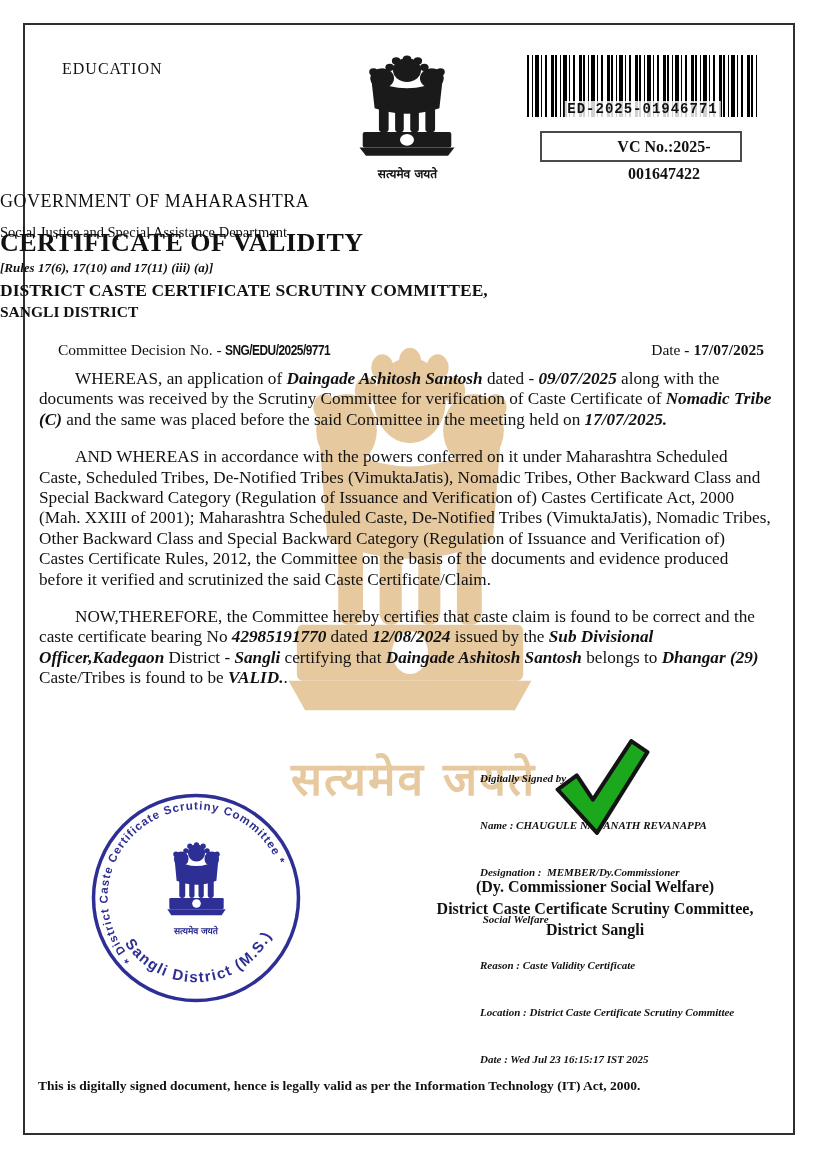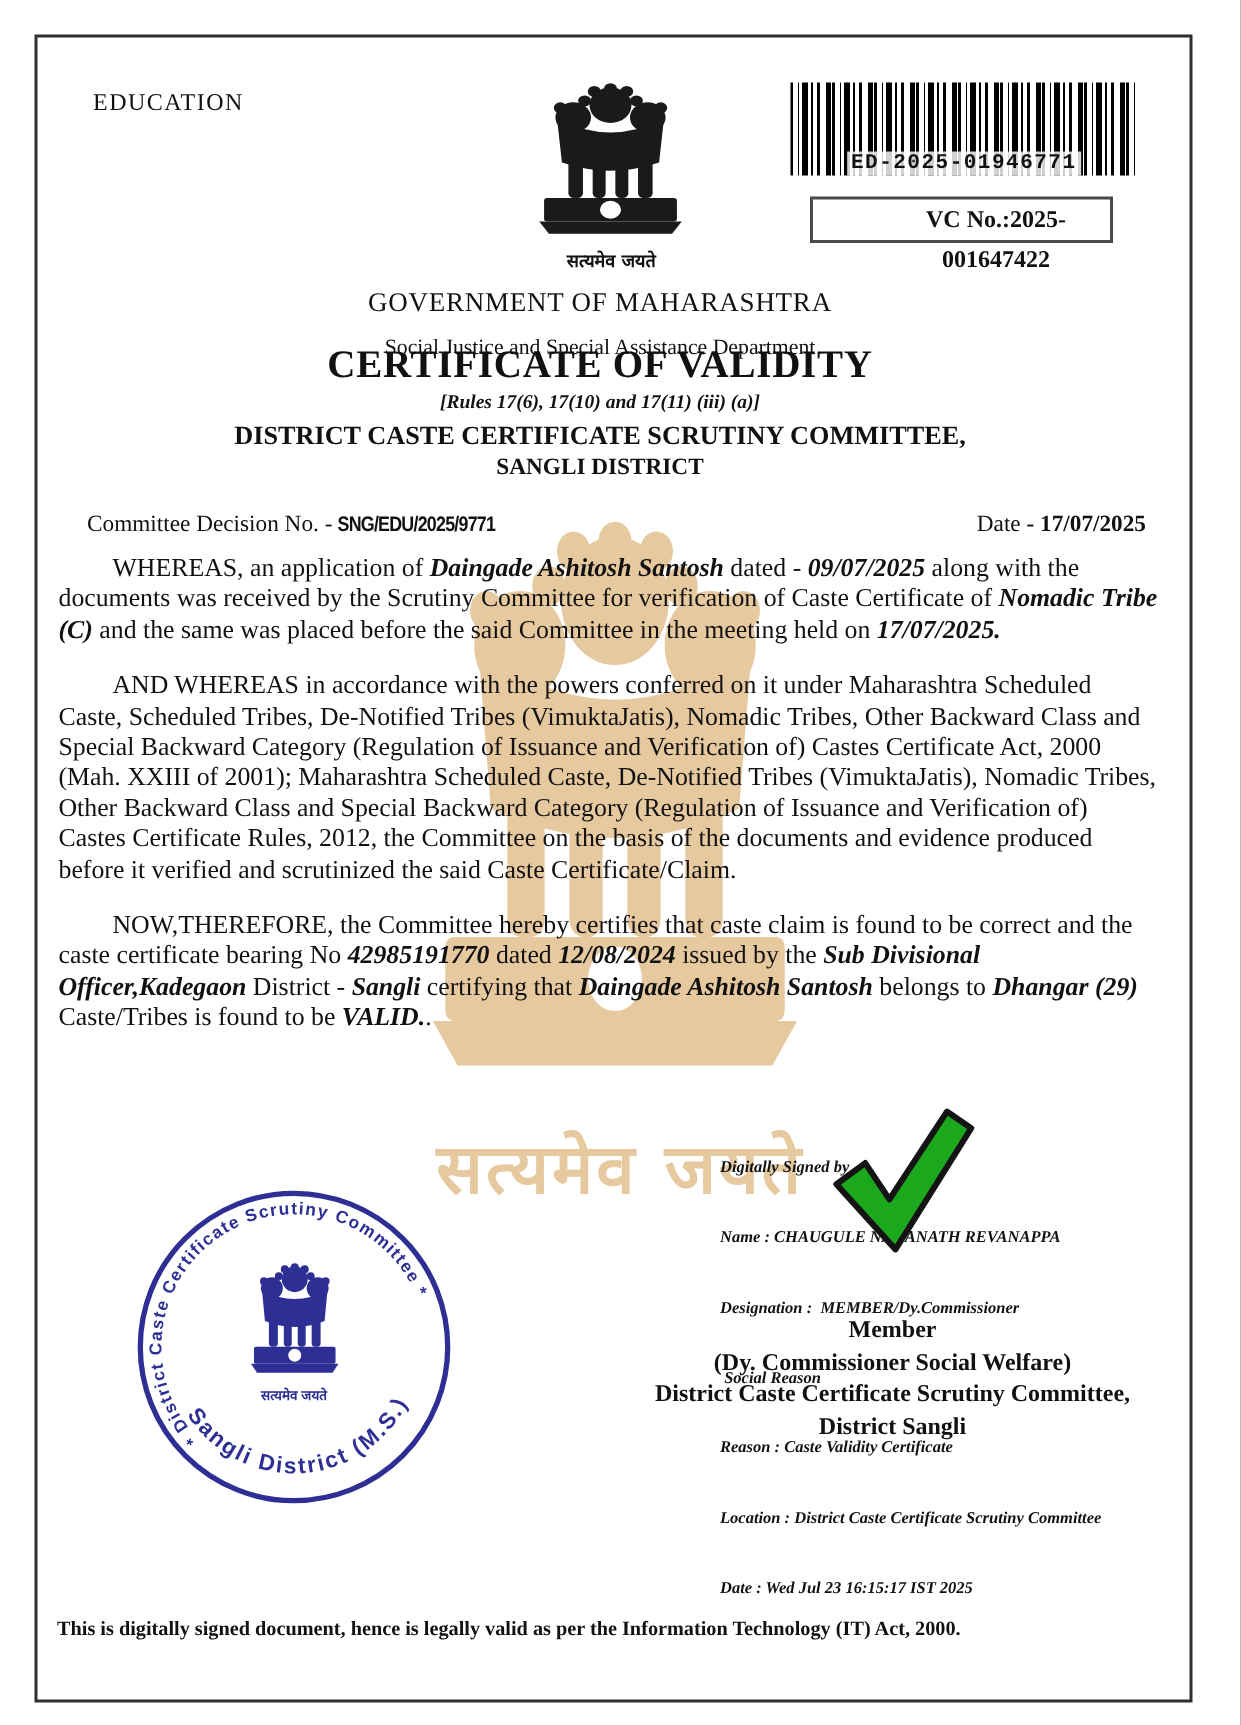--- a/index.html
+++ b/index.html
@@ -25,21 +25,21 @@
   .barcode{left:527px;top:55px;width:231px;height:62px;
     background-image:repeating-linear-gradient(90deg,#000 0 2px,#fff 2px 5px,#000 5px 6px,
       #fff 6px 8px,#000 8px 12px,#fff 12px 14px,#000 14px 15px,#fff 15px 18px,
       #000 18px 20px,#fff 20px 24px,#000 24px 27px,#fff 27px 28px);}
   .barcode-label{position:absolute;left:50%;bottom:0;transform:translateX(-50%);
     font-family:"Liberation Mono",monospace;font-weight:bold;font-size:14px;white-space:nowrap;
     background:rgba(255,255,255,.82);padding:0 3px;letter-spacing:1px;}
   .vc-box{left:540px;top:131px;width:202px;height:31px;border:2px solid #4a4a4a;
     box-sizing:border-box;text-align:center;line-height:27px;font-weight:bold;font-size:16px;padding-left:46px;}
 
-  .hline{left:0;width:800px;text-align:center;}
+  .hline{left:0;width:800px;text-align:left;}
   .gov{top:191px;font-size:18px;letter-spacing:.5px;}
   .dept{top:212px;font-size:14.5px;margin-top:12px;}
   .title{top:228px;font-size:26px;font-weight:bold;letter-spacing:.5px;}
   .rules{top:260px;font-size:13px;font-weight:bold;font-style:italic;}
   .committee{top:280px;font-size:17.5px;font-weight:bold;}
   .district{top:303px;font-size:15.5px;font-weight:bold;}
 
   .decision-row{left:58px;top:341px;width:706px;display:flex;justify-content:space-between;
     font-size:15.5px;gap:28px;}
   .condensed{display:inline-block;font-family:"Liberation Sans",sans-serif;font-weight:bold;
@@ -138,32 +138,31 @@
   <div class="z bodytext">
     <p><span>WHEREAS, an application of </span><span class="bi">Daingade Ashitosh Santosh</span><span> dated - </span><span class="bi">09/07/2025</span><span> along with the documents was received by the Scrutiny Committee for verification of Caste Certificate of </span><span class="bi">Nomadic Tribe (C)</span><span> and the same was placed before the said Committee in the meeting held on </span><span class="bi">17/07/2025.</span></p>
     <p><span>AND WHEREAS in accordance with the powers conferred on it under Maharashtra Scheduled Caste, Scheduled Tribes, De-Notified Tribes (VimuktaJatis), Nomadic Tribes, Other Backward Class and Special Backward Category (Regulation of Issuance and Verification of) Castes Certificate Act, 2000 (Mah. XXIII of 2001); Maharashtra Scheduled Caste, De-Notified Tribes (VimuktaJatis), Nomadic Tribes, Other Backward Class and Special Backward Category (Regulation of Issuance and Verification of) Castes Certificate Rules, 2012, the Committee on the basis of the documents and evidence produced before it verified and scrutinized the said Caste Certificate/Claim.</span></p>
     <p><span>NOW,THEREFORE, the Committee hereby certifies that caste claim is found to be correct and the caste certificate bearing No </span><span class="bi">42985191770</span><span> dated </span><span class="bi">12/08/2024</span><span> issued by the </span><span class="bi">Sub Divisional Officer,Kadegaon</span><span> District - </span><span class="bi">Sangli</span><span> certifying that </span><span class="bi">Daingade Ashitosh Santosh</span><span> belongs to </span><span class="bi">Dhangar (29)</span><span>  Caste/Tribes is found to be </span><span class="bi">VALID.</span><span>.</span></p>
   </div>
 
   <div class="z sign-block">
     <div>Digitally Signed by</div>
     <div>Name : CHAUGULE NAGANATH REVANAPPA</div>
     <div>Designation :  MEMBER/Dy.Commissioner</div>
-    <div> Social Reason</div>
+    <div> Social Welfare</div>
     <div>Reason : Caste Validity Certificate</div>
     <div>Location : District Caste Certificate Scrutiny Committee</div>
     <div>Date : Wed Jul 23 16:15:17 IST 2025</div>
   </div>
 
   <svg class="z check" viewBox="0 0 110 105">
     <path d="M14 54 L33 40 L49 64 L87 6 L103 17 L53 97 Z" fill="#1ca81c" stroke="#141414" stroke-width="4" stroke-linejoin="round"></path>
   </svg>
 
   <div class="z member-block">
-    <div>Member</div>
     <div>(Dy. Commissioner Social Welfare)</div>
     <div>District Caste Certificate Scrutiny Committee,</div>
     <div>District Sangli</div>
   </div>
 
   <svg class="z seal" viewBox="0 0 215 215">
     <defs>
       <path id="sealTopArc" d="M45.3,169.7 A88,88 0 1 1 169.7,169.7" fill="none"></path>
       <path id="sealBottomArc" d="M28.6,136.2 A84,84 0 0 0 186.4,136.2" fill="none"></path>
     </defs>

